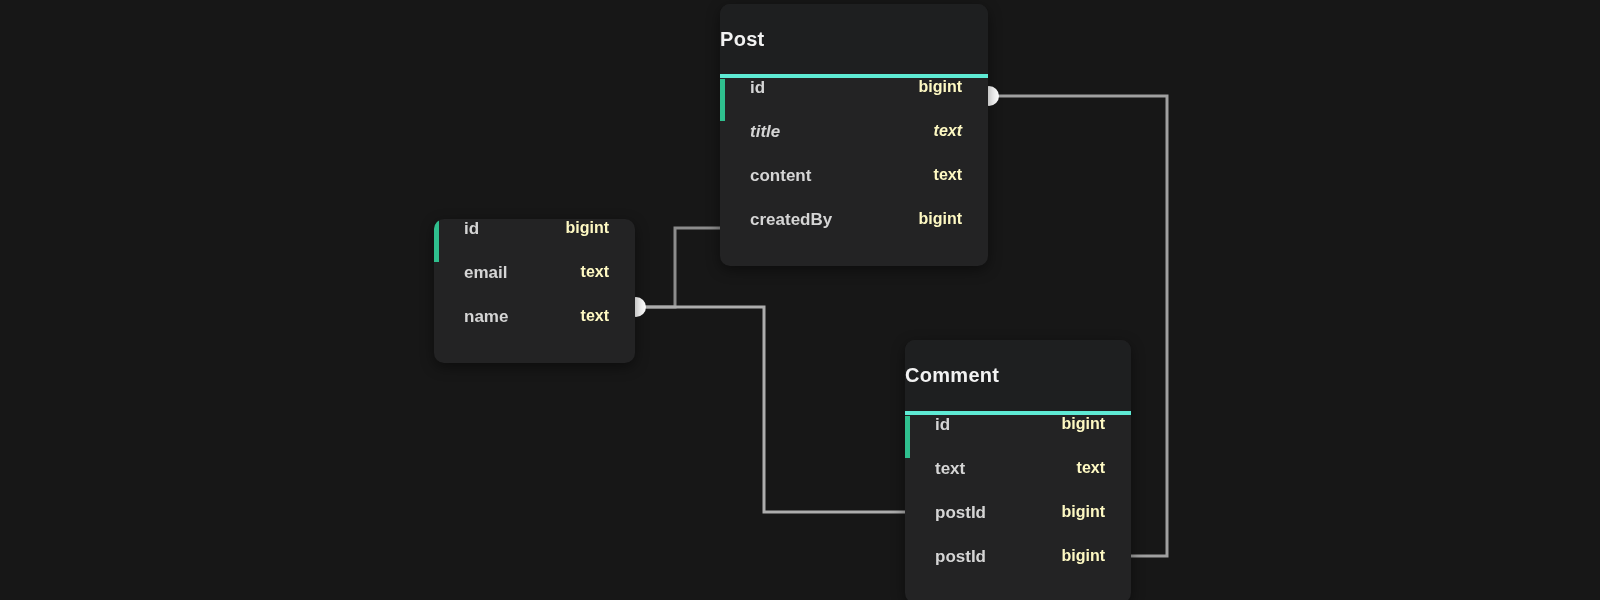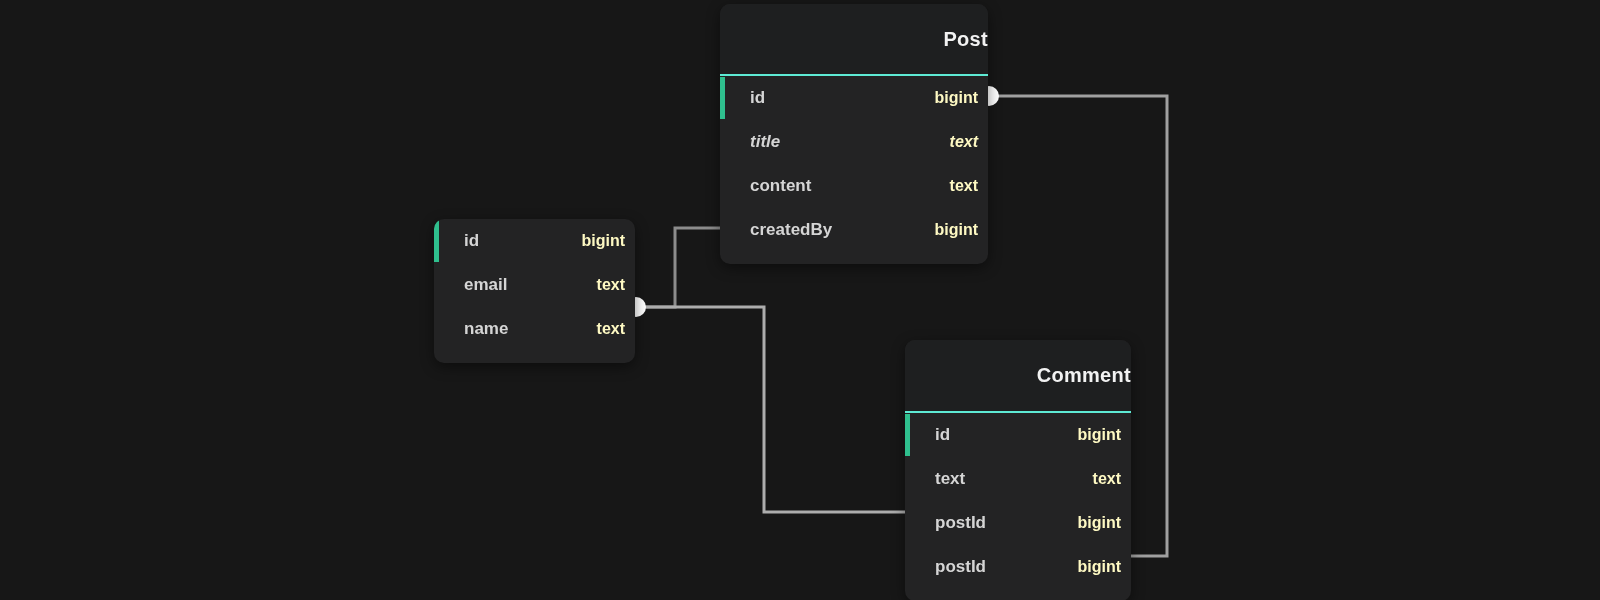--- a/index.html
+++ b/index.html
@@ -24,40 +24,39 @@
   .table-card {
     position: absolute;
     z-index: 2;
     background: #232324;
     border-radius: 10px;
     overflow: hidden;
     box-shadow: 0 4px 14px rgba(0,0,0,0.45);
   }
   .table-header {
     background: #1e1f20;
-    border-bottom: 2px solid #5eead4;
+    border-bottom: 4px solid #5eead4;
     display: flex;
     align-items: center;
-    justify-content: flex-end;
+    justify-content: flex-start;
   }
   .table-title {
     color: #f2f2f2;
     font-size: 20px;
     font-weight: 700;
     letter-spacing: 0.3px;
   }
   .table-rows {
     padding-bottom: 12px;
   }
   .field-row {
     position: relative;
     display: flex;
-    align-items: center;
     justify-content: space-between;
-    padding: 0 10px 0 30px;
+    padding: 0 26px 0 30px;
   }
   .field-name {
     color: #d5d5d5;
     font-size: 17px;
     font-weight: 700;
   }
   .field-type {
     color: #fef9c3;
     font-size: 16px;
     font-weight: 600;

